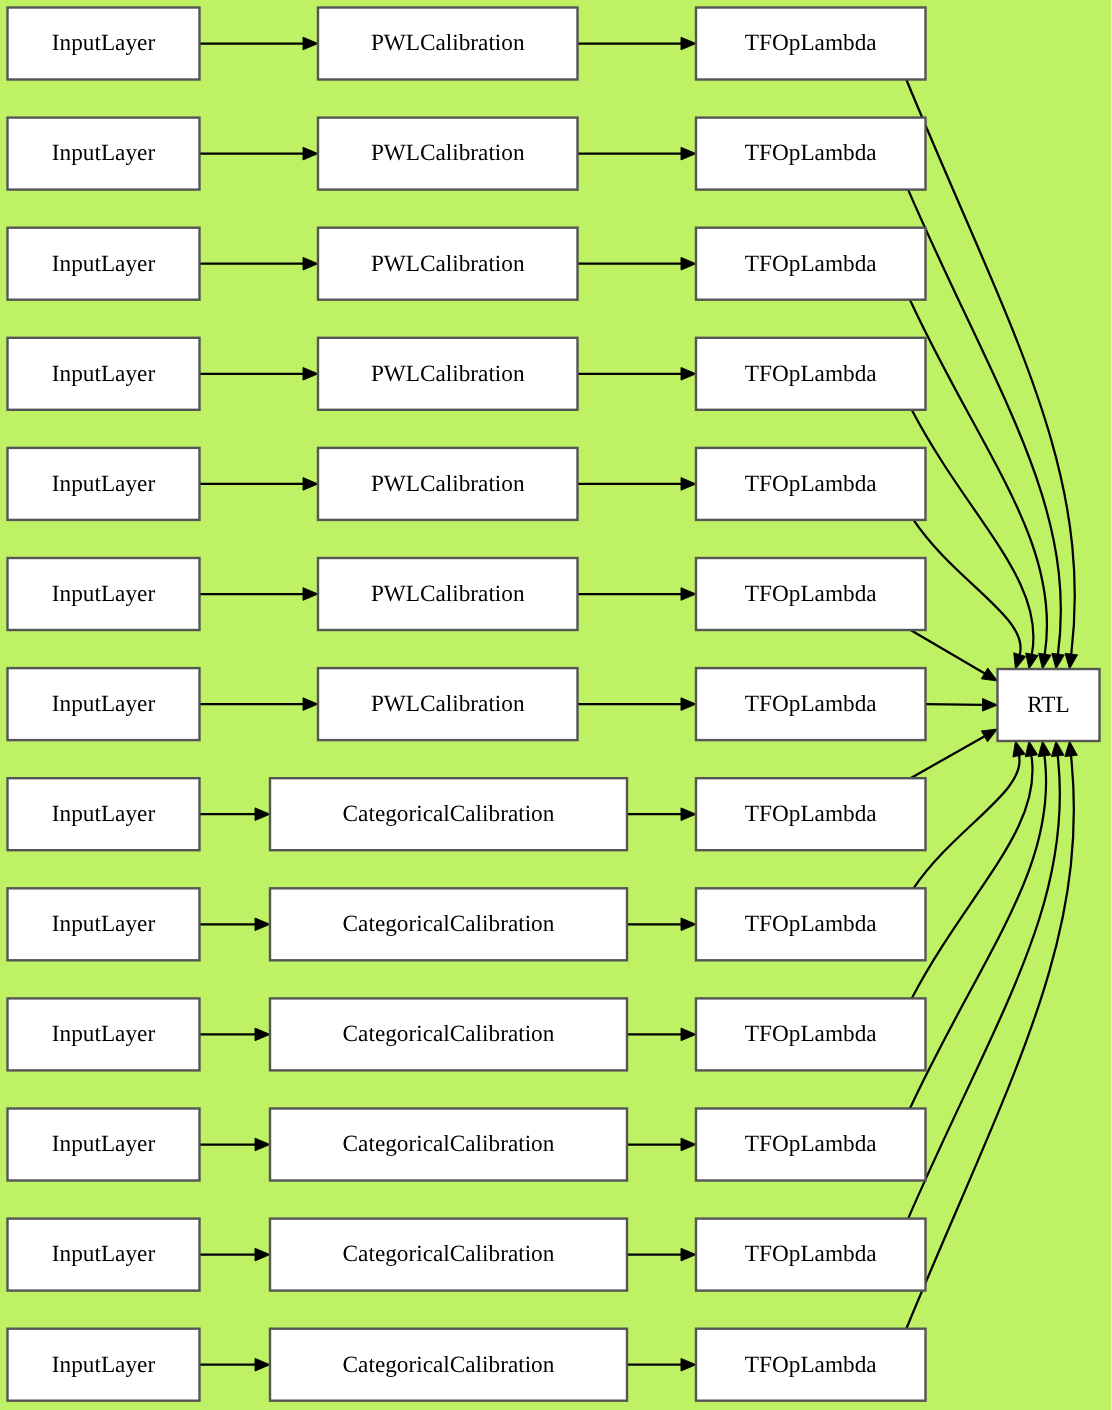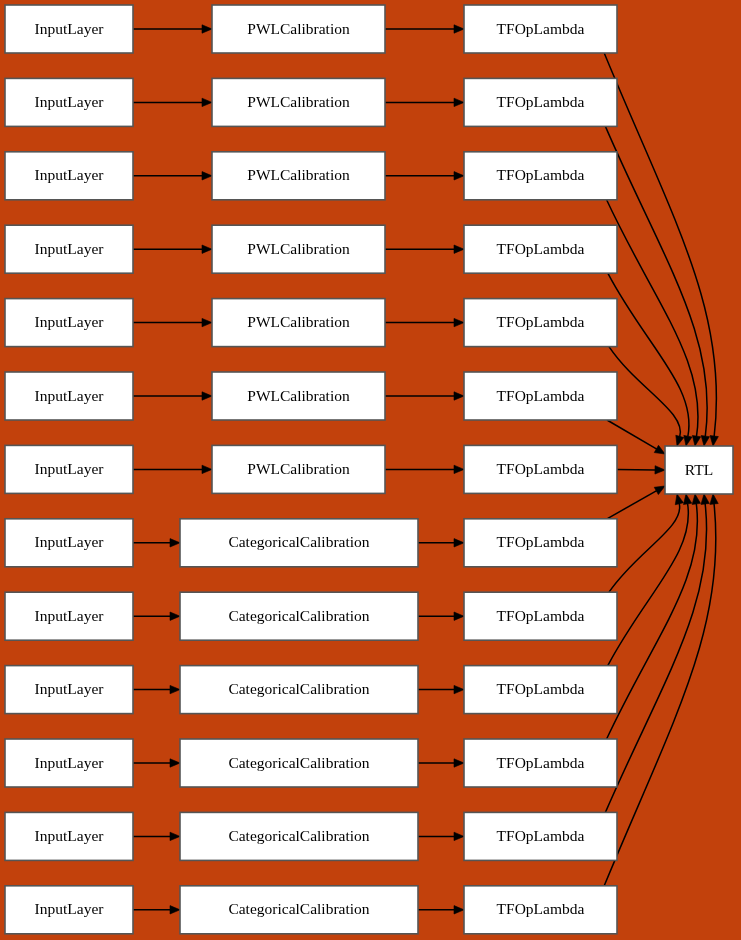--- a/index.html
+++ b/index.html
@@ -4,21 +4,21 @@
 <style>
   html, body {
     margin: 0;
     padding: 0;
     background: #ffffff;
   }
   #canvas {
     position: relative;
     width: 741px;
     height: 940px;
-    background: #c2410c;
+    background: #bef264;
     overflow: hidden;
     font-family: "Liberation Serif", "DejaVu Serif", serif;
   }
   svg#graph {
     position: absolute;
     left: 0;
     top: 0;
     width: 741px;
     height: 940px;
     display: block;

